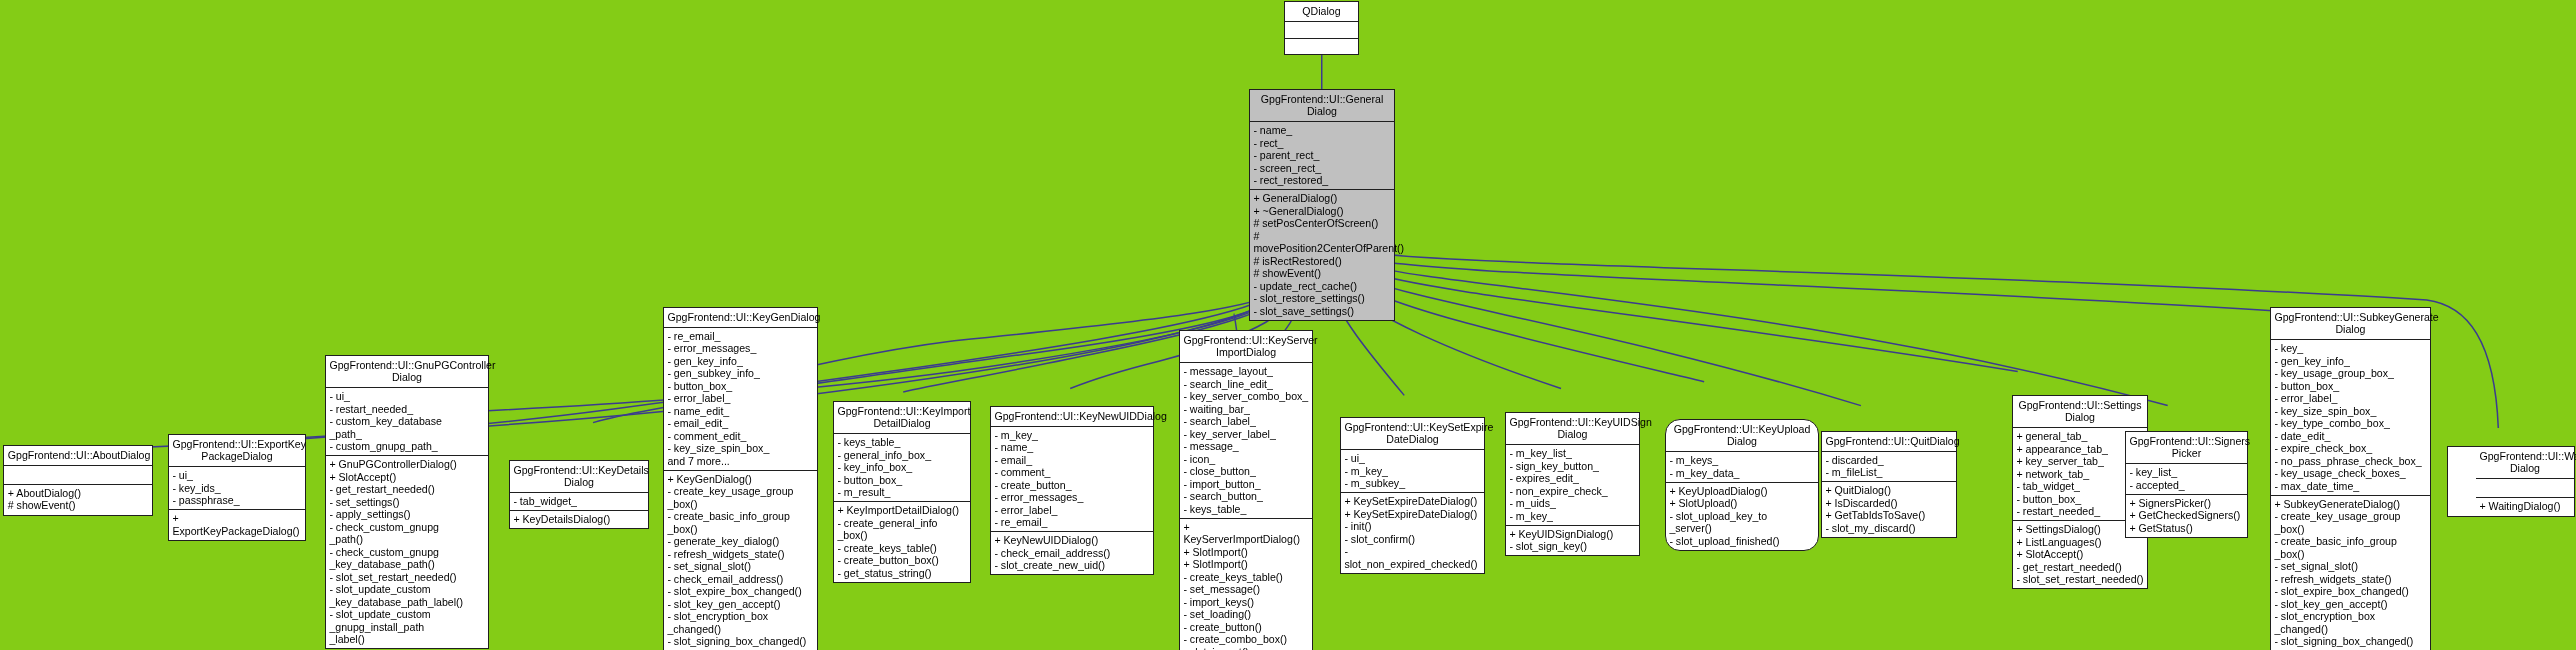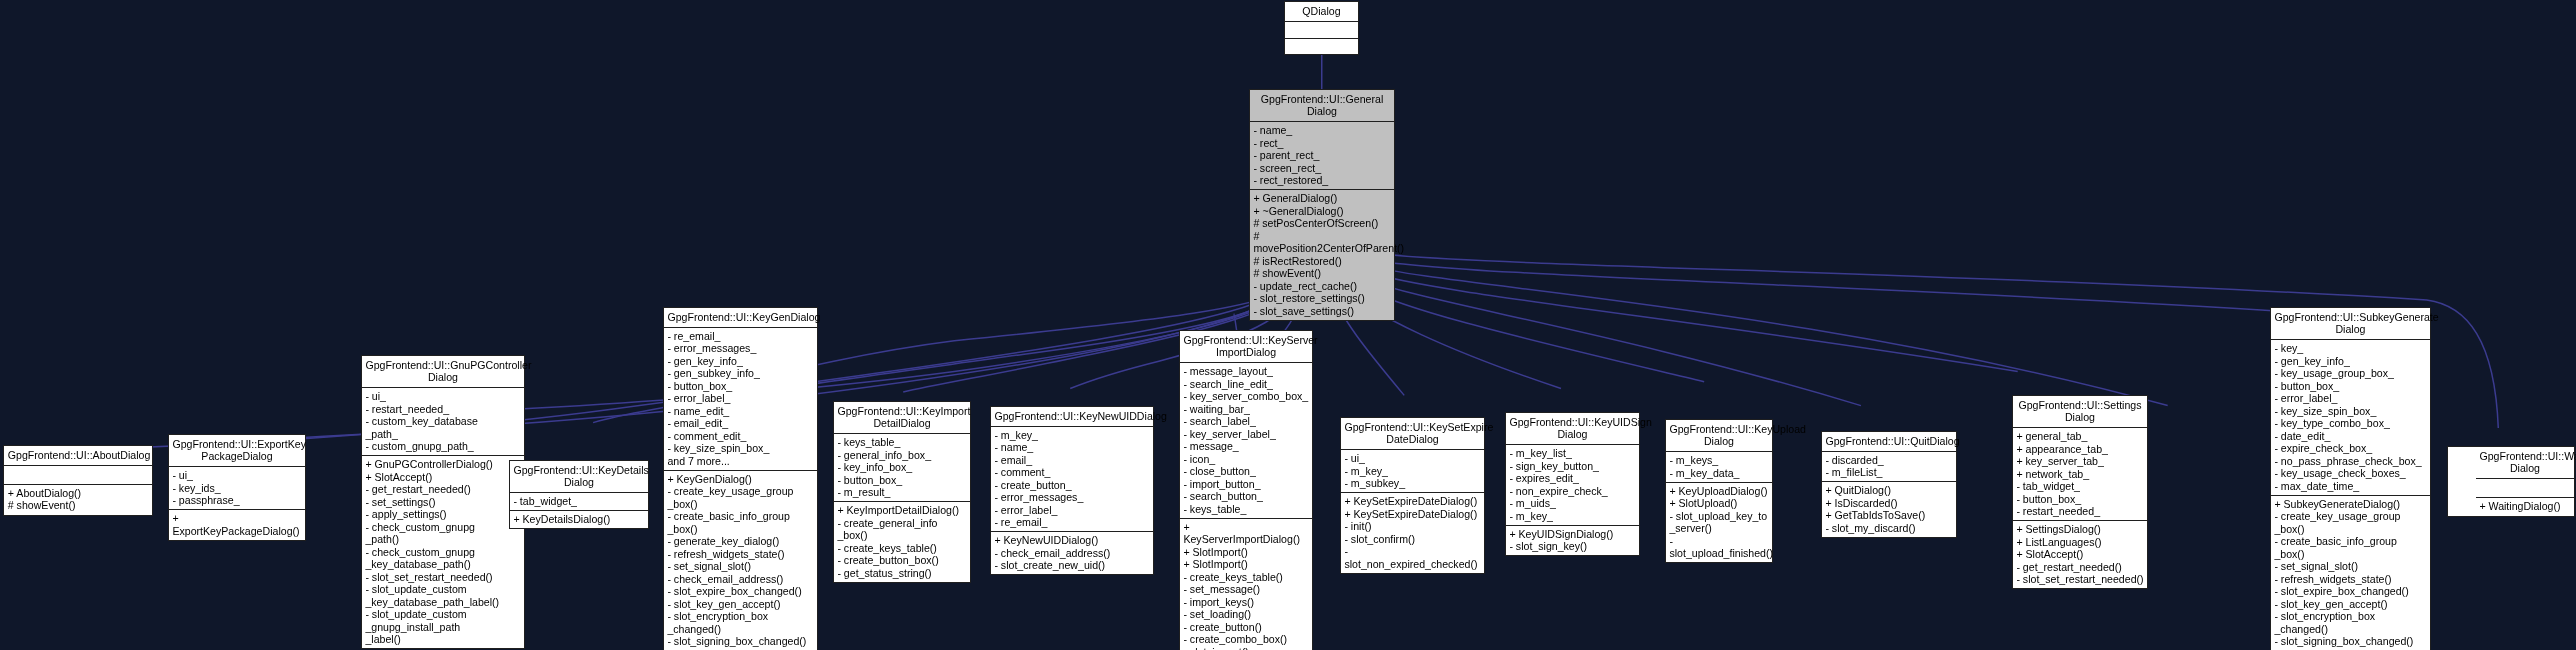--- a/index.html
+++ b/index.html
@@ -8,21 +8,21 @@
     padding: 0;
     background: #ffffff;
   }
   body {
     font-family: "Liberation Sans", "DejaVu Sans", sans-serif;
   }
   #diagram {
     position: relative;
     width: 2576px;
     height: 651px;
-    background: #0f172a;
+    background: #84cc16;
     overflow: hidden;
   }
   #edges {
     position: absolute;
     left: 0;
     top: 0;
     width: 2576px;
     height: 651px;
     pointer-events: none;
   }
@@ -150,21 +150,21 @@
     <div class="attrs">
       <div class="row">- ui_</div>
       <div class="row">- key_ids_</div>
       <div class="row">- passphrase_</div>
     </div>
     <div class="ops">
       <div class="row">+ ExportKeyPackageDialog()</div>
     </div>
   </div>
 
-  <div class="node" style="left:325px; top:355px; width:164px;margin-left:36px;">
+  <div class="node" style="left:325px; top:355px; width:164px;">
     <div class="title">GpgFrontend::UI::GnuPGController
 Dialog</div>
     <div class="attrs">
       <div class="row">- ui_</div>
       <div class="row">- restart_needed_</div>
       <div class="row">- custom_key_database
 _path_</div>
       <div class="row">- custom_gnupg_path_</div>
     </div>
     <div class="ops">
@@ -332,21 +332,21 @@
       <div class="row">- non_expire_check_</div>
       <div class="row">- m_uids_</div>
       <div class="row">- m_key_</div>
     </div>
     <div class="ops">
       <div class="row">+ KeyUIDSignDialog()</div>
       <div class="row">- slot_sign_key()</div>
     </div>
   </div>
 
-  <div class="node" style="left:1665px; top:419px; width:108px;">
+  <div class="node" style="left:1665px; top:419px; width:154px;border-radius:15px;">
     <div class="title">GpgFrontend::UI::KeyUpload
 Dialog</div>
     <div class="attrs">
       <div class="row">- m_keys_</div>
       <div class="row">- m_key_data_</div>
     </div>
     <div class="ops">
       <div class="row">+ KeyUploadDialog()</div>
       <div class="row">+ SlotUpload()</div>
       <div class="row">- slot_upload_key_to
@@ -383,20 +383,33 @@
     </div>
     <div class="ops">
       <div class="row">+ SettingsDialog()</div>
       <div class="row">+ ListLanguages()</div>
       <div class="row">+ SlotAccept()</div>
       <div class="row">- get_restart_needed()</div>
       <div class="row">- slot_set_restart_needed()</div>
     </div>
   </div>
 
+  <div class="node" style="left:2125px; top:431px; width:123px;">
+    <div class="title">GpgFrontend::UI::Signers
+Picker</div>
+    <div class="attrs">
+      <div class="row">- key_list_</div>
+      <div class="row">- accepted_</div>
+    </div>
+    <div class="ops">
+      <div class="row">+ SignersPicker()</div>
+      <div class="row">+ GetCheckedSigners()</div>
+      <div class="row">+ GetStatus()</div>
+    </div>
+  </div>
 
   <div class="node" style="left:2270px; top:307px; width:161px;">
     <div class="title">GpgFrontend::UI::SubkeyGenerate
 Dialog</div>
     <div class="attrs">
       <div class="row">- key_</div>
       <div class="row">- gen_key_info_</div>
       <div class="row">- key_usage_group_box_</div>
       <div class="row">- button_box_</div>
       <div class="row">- error_label_</div>

